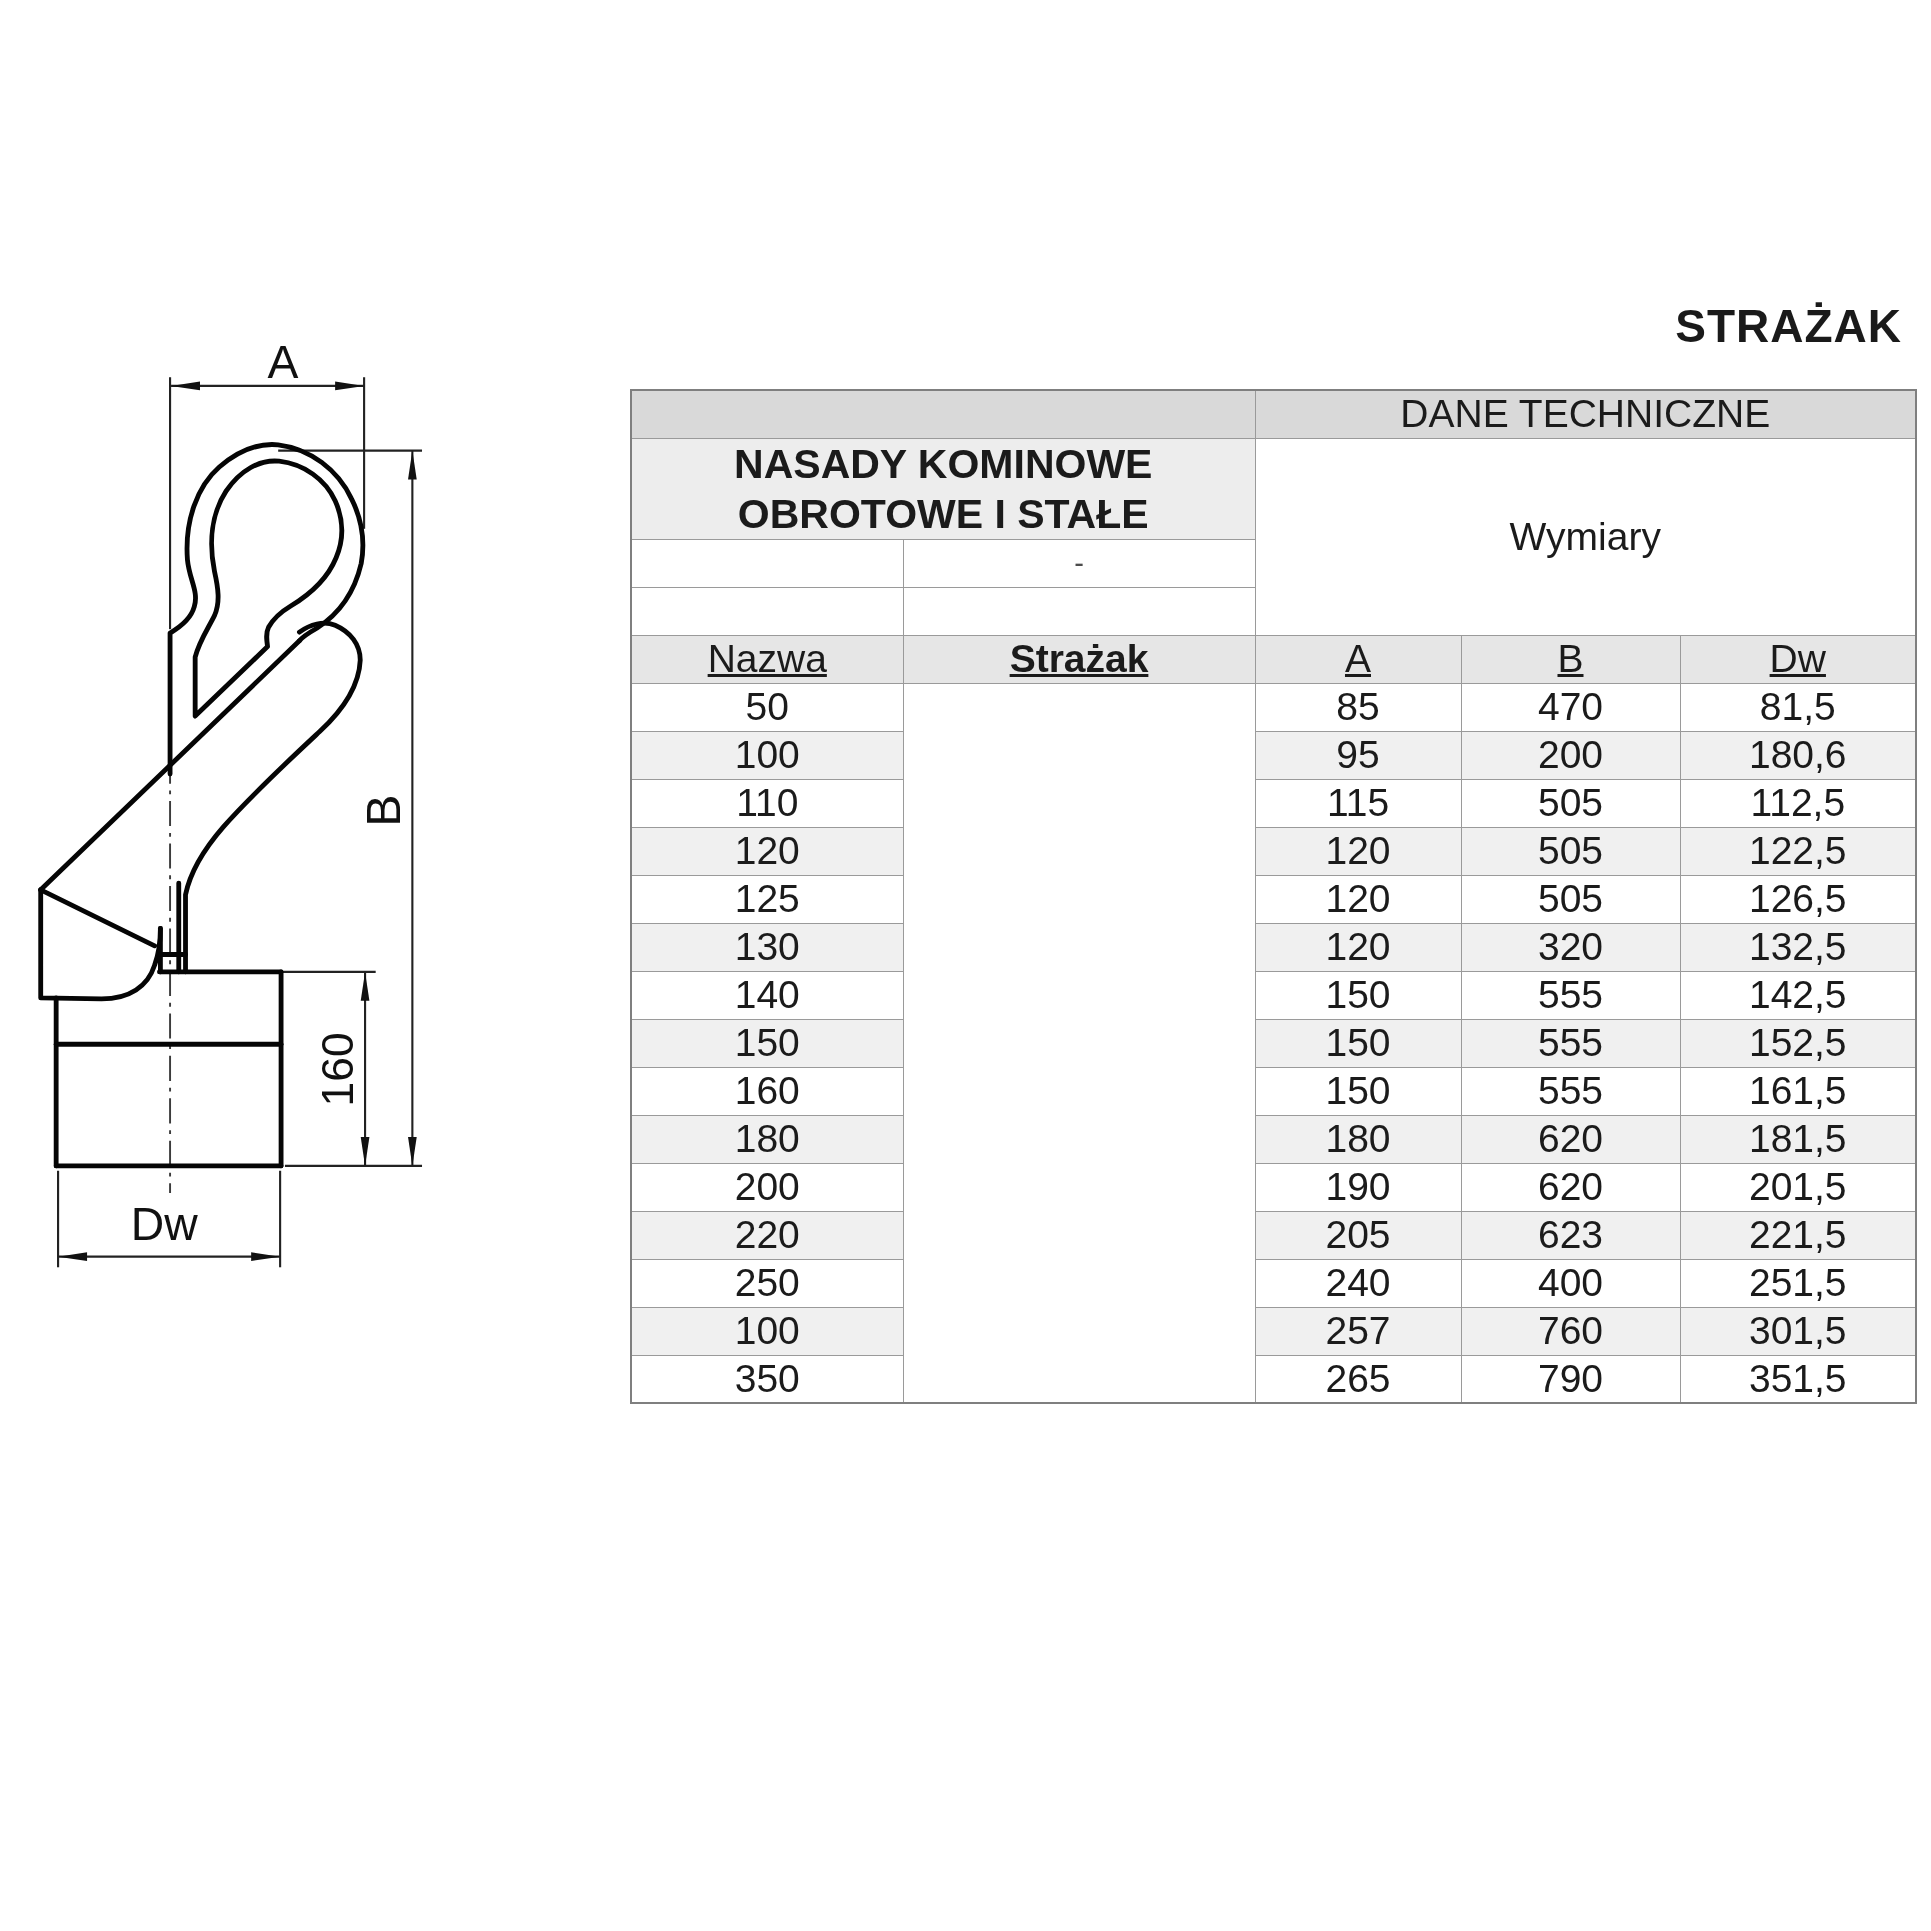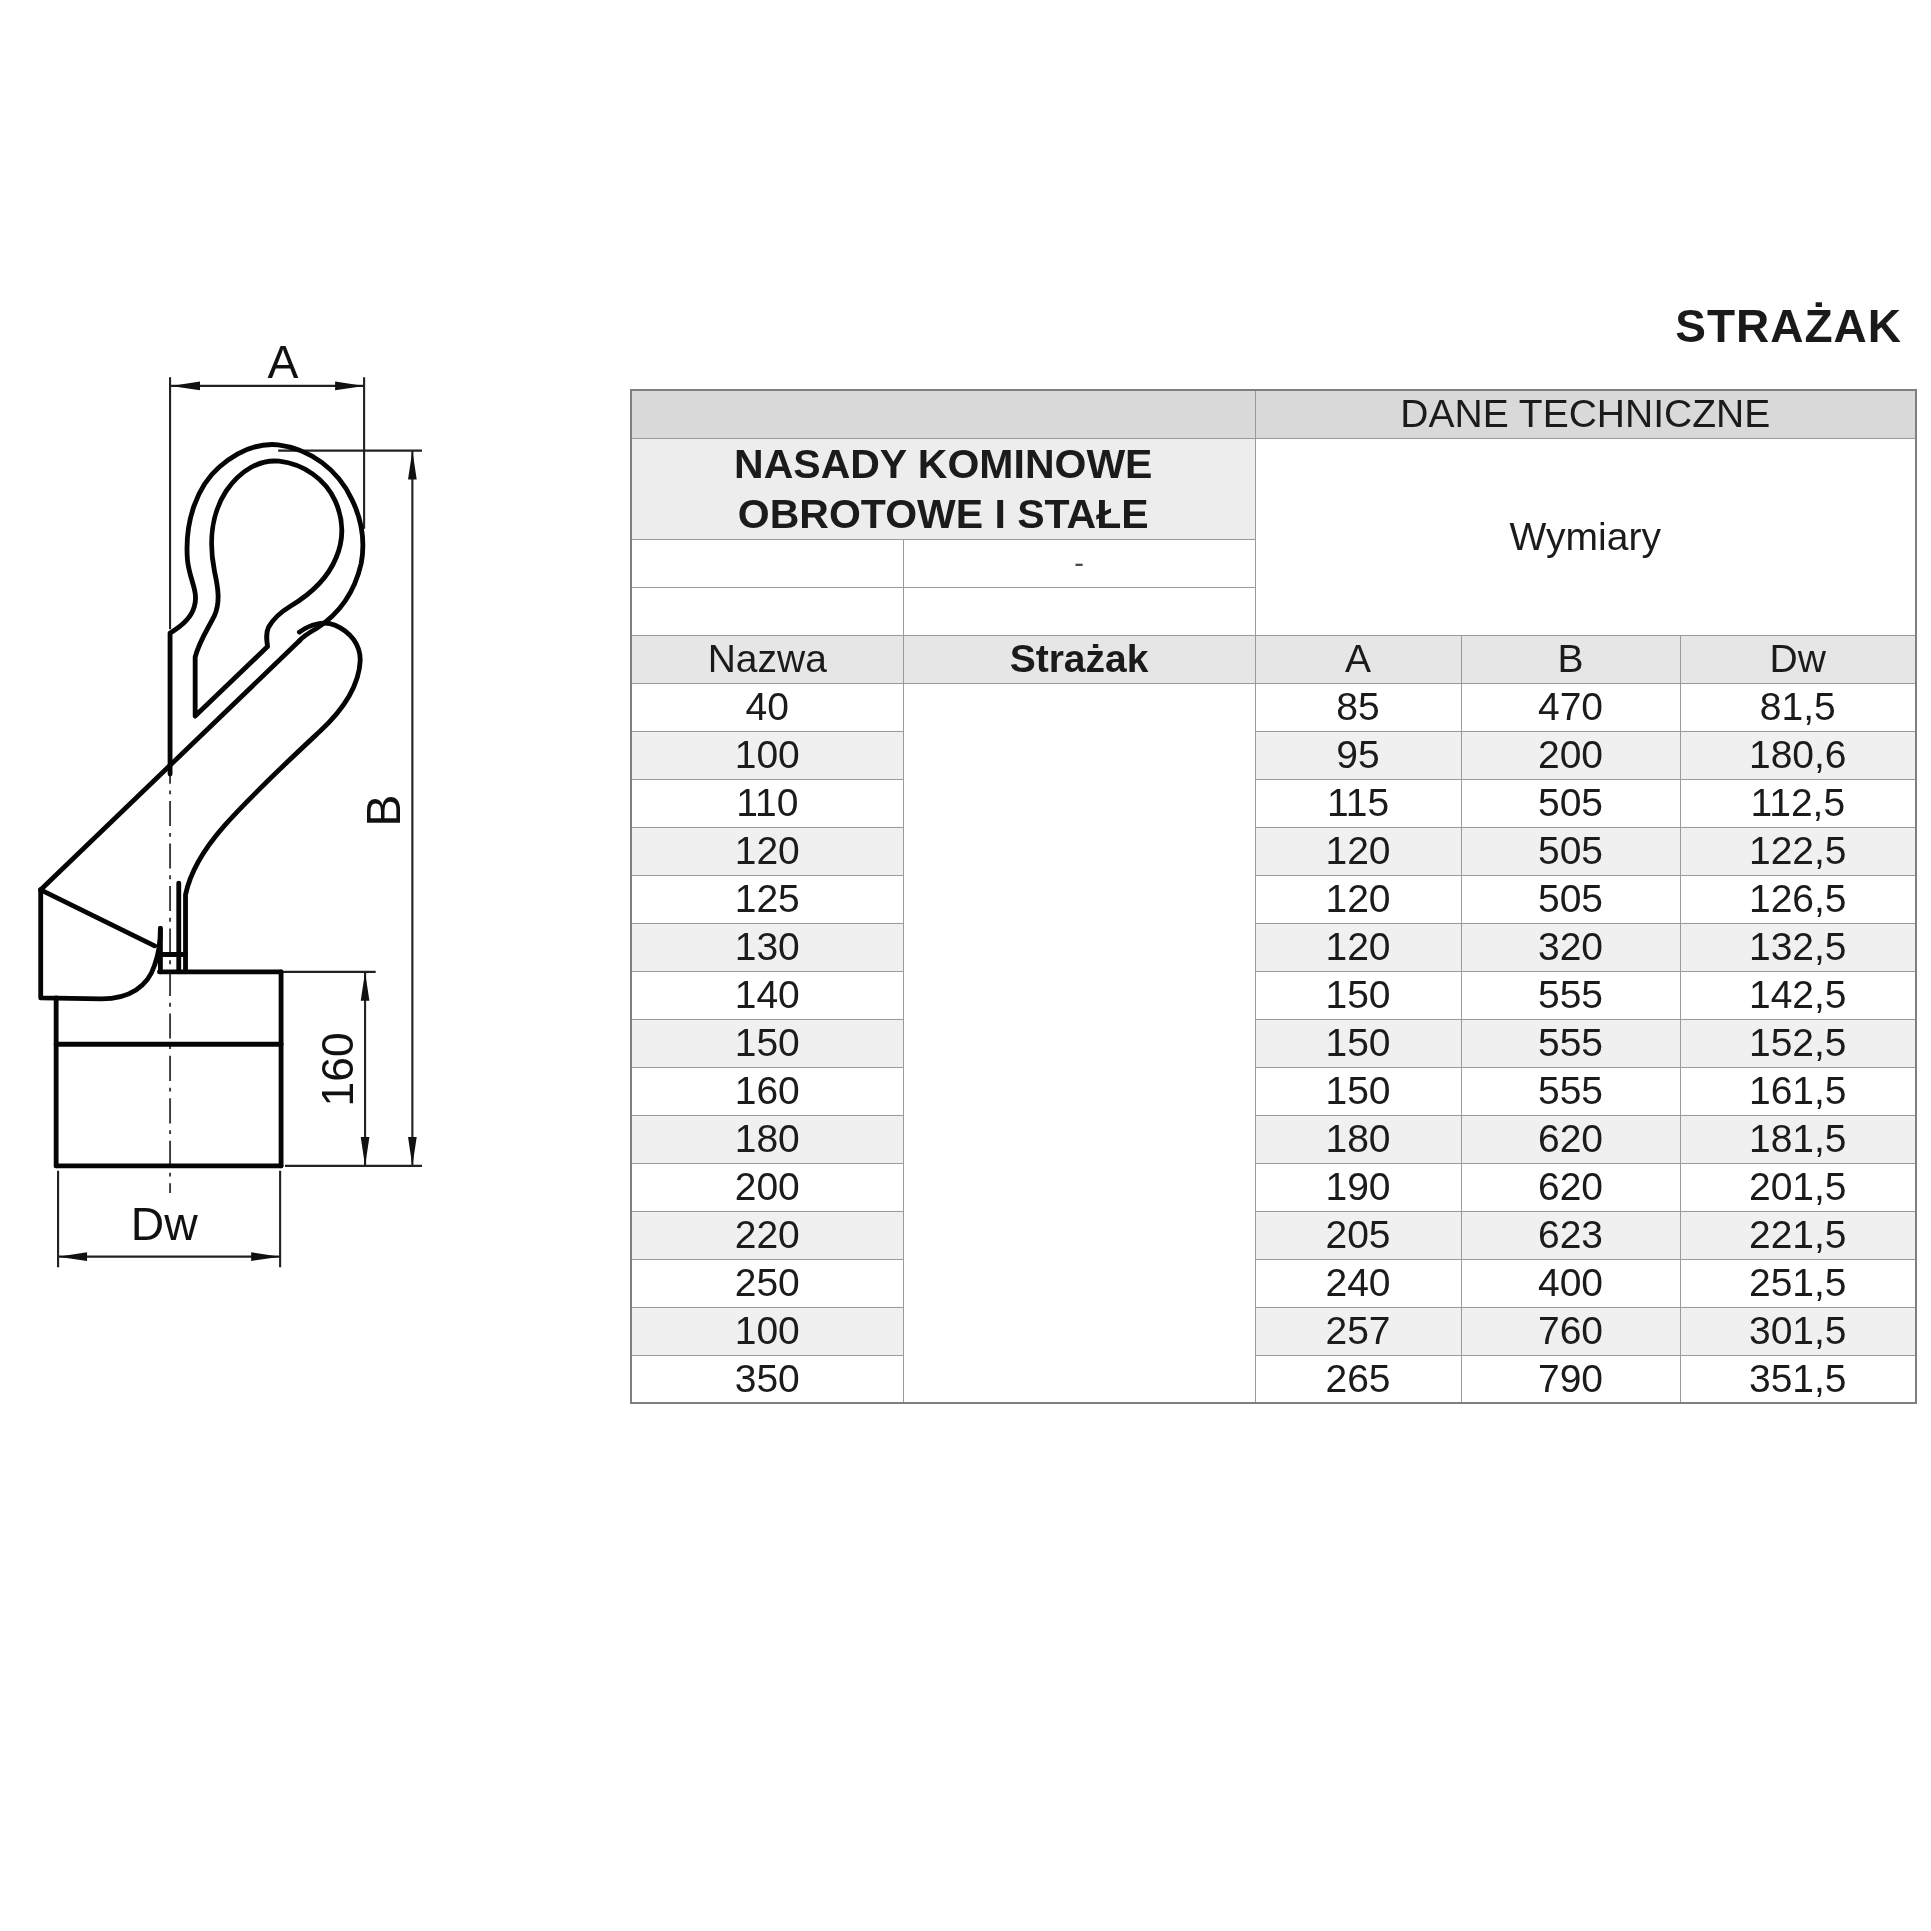--- a/index.html
+++ b/index.html
@@ -29,21 +29,21 @@
     padding:0;overflow:hidden;
   }
   .r-top{height:63px;margin-top:6px;}
   .r-group{height:107px;}
   .r-empty1{height:67px;}
   .r-empty2{height:65px;}
   .r-colhead{height:64px;}
   .spec-table tbody tr{height:48px;}
   .fill-dark{background:#d9d9d9;}
   .fill-mid{background:#ededed;}
-  .fill-head{background:#e6e6e6;}
+  .fill-head{background:#e6e6e6;text-decoration:underline;}
   tr.stripe td{background:#f0f0f0;margin-left:11px;}
   td.product-span{background:#ffffff !important;}
   .bold{font-weight:bold;}
   .group-cell{font-weight:bold;font-size:41px;line-height:1.22;margin-top:46px;}
   .dash-cell{font-size:29px;color:#4c4c4c;}
   .name-col-head{font-size:39px;}
 </style>
 </head>
 <body>
 
@@ -148,21 +148,21 @@
     <tr class="r-colhead">
       <td class="fill-head name-col-head">Nazwa</td>
       <td class="fill-head bold">Strażak</td>
       <td class="fill-head">A</td>
       <td class="fill-head">B</td>
       <td class="fill-head">Dw</td>
     </tr>
   </tbody>
   <tbody id="data-rows">
       <tr>
-        <td>40</td>
+        <td>50</td>
         <td rowspan="15" class="product-span"></td>
         <td>85</td>
         <td>470</td>
         <td>81,5</td>
       </tr>
       <tr class="stripe">
         <td>100</td>
         <td>95</td>
         <td>200</td>
         <td>180,6</td>

